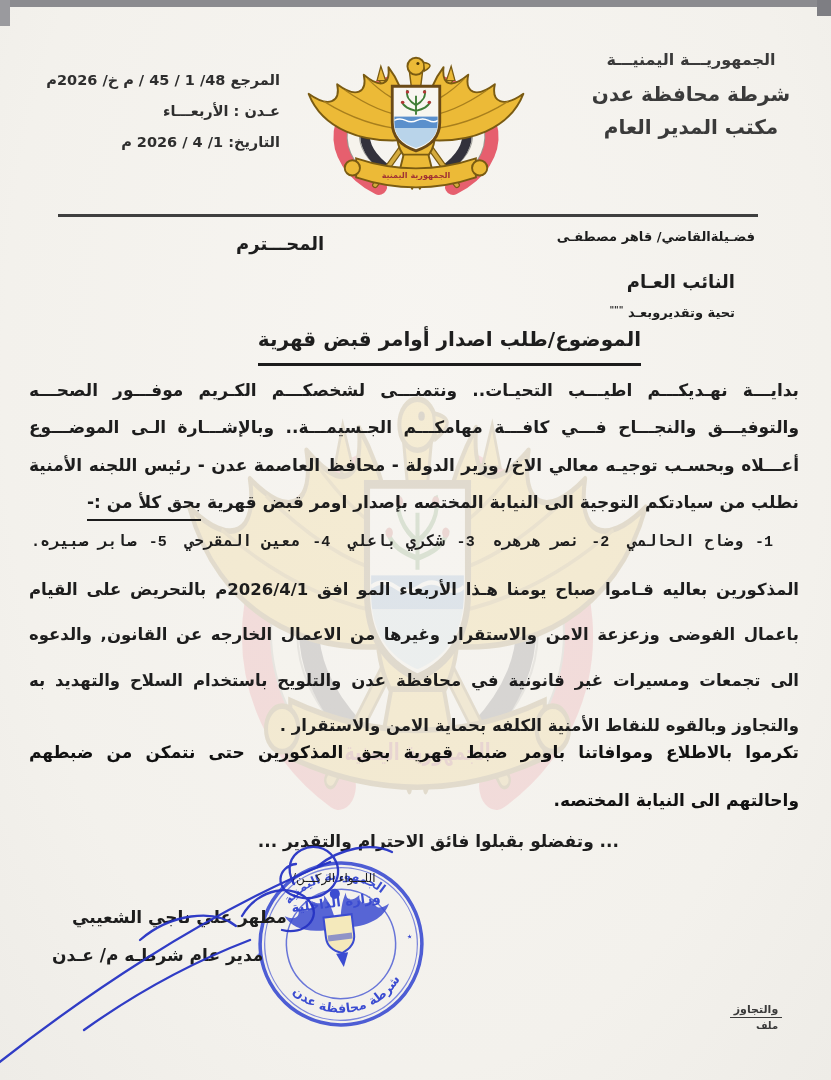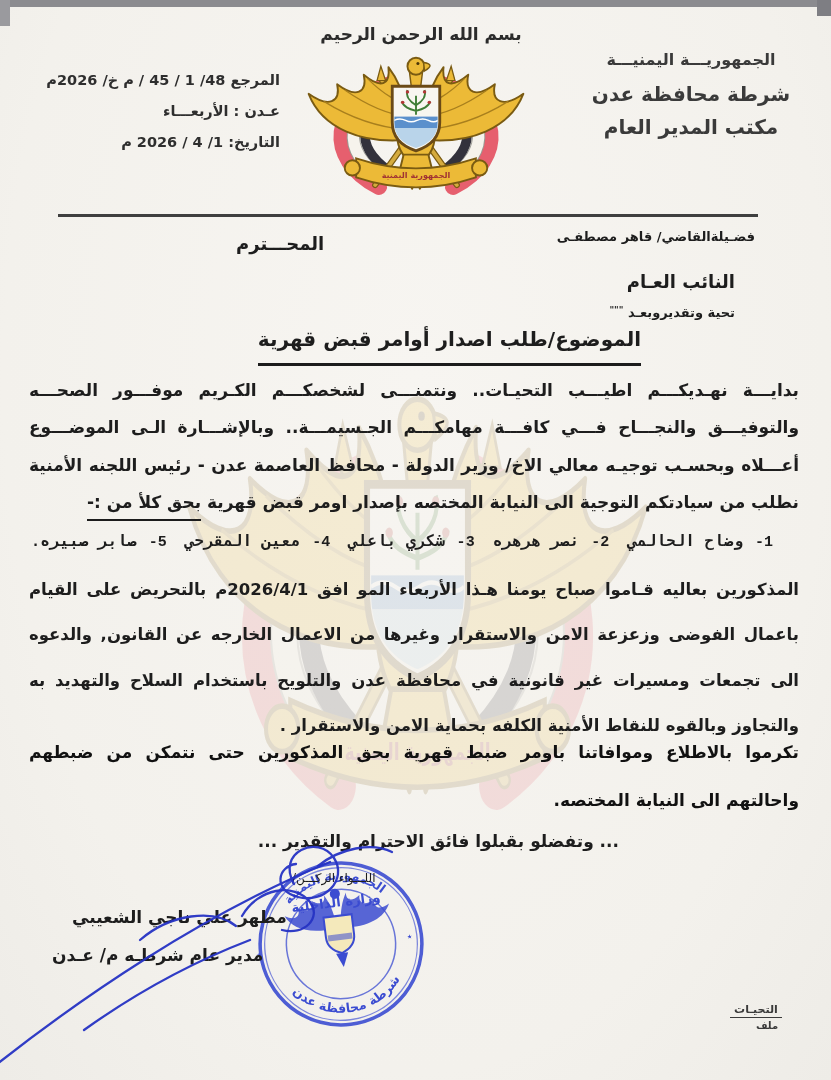--- a/index.html
+++ b/index.html
@@ -141,21 +141,20 @@
         <circle cx="192" cy="122" r="8" fill="#ecba37" stroke="#7a5b12" stroke-width="2"></circle>
         <text x="125" y="133" text-anchor="middle" font-size="8.5" font-weight="bold" fill="#a13333">الجمهورية اليمنية</text>
       </g>
     </defs>
   </svg>
 
   <svg class="watermark" viewBox="0 0 250 160" preserveAspectRatio="none">
     <use href="#emblem"></use>
   </svg>
 
-  <div class="basmala">بسم الله الرحمن الرحيم</div>
 
   <div class="org-block">
     <div class="l1">الجمهوريـــة اليمنيـــة</div>
     <div class="l3">شرطة محافظة عدن</div>
     <div class="l4">مكتب المدير العام</div>
   </div>
 
   <div class="ref-block">
     <div>المرجع  48/ 1 / 45 / م خ/ 2026م</div>
     <div>عـدن :   الأربعـــاء</div>
@@ -234,17 +233,17 @@
       <path d="M4,250 C 90,182 214,96 342,44"></path>
       <path d="M96,212 C 152,172 210,142 262,122"></path>
       <path d="M306,66 C 288,34 330,16 346,40 C 360,62 336,86 310,79 C 284,72 290,48 308,46"></path>
       <path d="M254,98 C 270,70 306,64 322,84 C 334,100 316,118 294,112"></path>
       <path d="M152,122 C 182,96 226,90 248,108"></path>
       <path d="M330,48 C 352,30 384,24 404,34"></path>
     </g>
   </svg>
 
   <div class="copy-note">
-    <div><span class="c1">التحيـات</span></div>
+    <div><span class="c1">والتجاوز</span></div>
     <div class="c2">ملف</div>
   </div>
 
 </div>
 
 </body></html>

